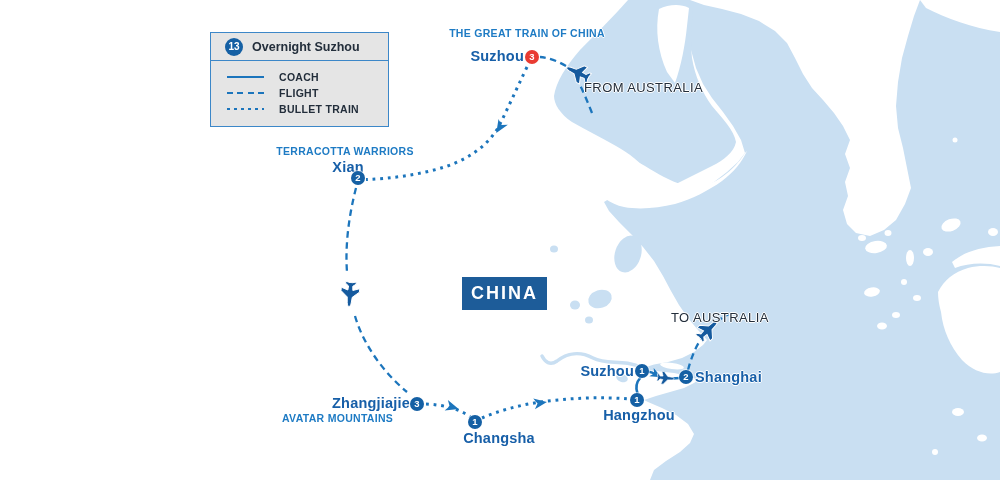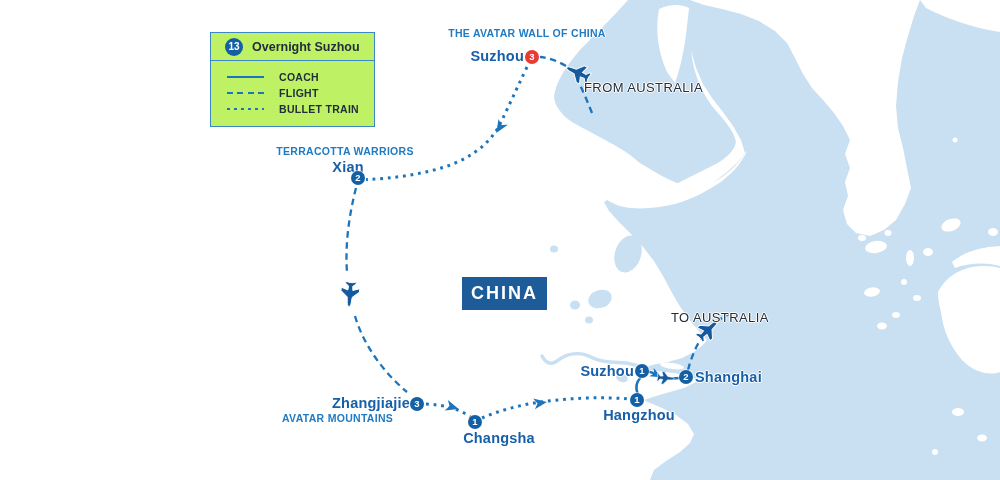--- a/index.html
+++ b/index.html
@@ -21,22 +21,22 @@
   .badge{position:absolute;width:14px;height:14px;border-radius:50%;
          color:#fff;font-size:9.5px;font-weight:bold;line-height:14px;text-align:center;
          box-shadow:0 0 0 1px rgba(255,255,255,.55);}
   .badge.blue{background:#1560A4;}
   .badge.red{background:#E93B32;}
   
   .china-box{position:absolute;left:462px;top:257px;width:85px;height:33px;
              background:#1D5C99;color:#fff;font-weight:bold;font-size:18px;
              letter-spacing:2px;display:flex;align-items:center;justify-content:center;margin-top:20px;}
   
-  .legend{position:absolute;left:210px;top:32px;width:165px;height:95px;
-          background:#bef264;border:1.5px solid #3C87C8;box-sizing:border-box;}
+  .legend{position:absolute;left:210px;top:32px;width:179px;height:95px;
+          background:#e5e5e5;border:1.5px solid #3C87C8;box-sizing:border-box;}
   .legend-head{display:flex;align-items:center;height:27px;
                border-bottom:1.5px solid #3C87C8;padding-left:14px;}
   .legend-badge{width:18px;height:18px;border-radius:50%;background:#1560A4;color:#fff;
                 font-size:10px;font-weight:bold;line-height:18px;text-align:center;flex:0 0 18px;}
   .legend-title{margin-left:9px;color:#232E3B;font-size:12.5px;font-weight:bold;}
   .legend-items{padding:8px 0 0 16px;}
   .legend-item{display:flex;align-items:center;height:16px;}
   .legend-line{width:37px;height:2.6px;flex:0 0 37px;}
   .legend-line.solid{background:#1C75BC;}
   .legend-line.dashed{background:repeating-linear-gradient(90deg,#1C75BC 0 6px,transparent 6px 10.5px);}
@@ -155,21 +155,21 @@
       </div>
       <div class="legend-item">
         <div class="legend-line dotted"></div>
         <div class="legend-label">BULLET TRAIN</div>
       </div>
     </div>
   </div>
 
   <div class="china-box">CHINA</div>
 
-  <div class="lbl attr" style="left:437px;top:27px;width:180px;text-align:center;">THE AVATAR WALL OF CHINA</div>
+  <div class="lbl attr" style="left:437px;top:27px;width:180px;text-align:center;">THE GREAT TRAIN OF CHINA</div>
   <div class="lbl city" style="left:434px;top:48px;width:90px;text-align:right;">Suzhou</div>
   <div class="badge red" style="left:525px;top:50px;">3</div>
   <div class="lbl note" style="left:584px;top:80px;">FROM AUSTRALIA</div>
 
   <div class="lbl attr" style="left:265px;top:145px;width:160px;text-align:center;">TERRACOTTA WARRIORS</div>
   <div class="lbl city" style="left:288px;top:159px;width:120px;text-align:center;">Xian</div>
   <div class="badge blue" style="left:351px;top:171px;">2</div>
 
   <div class="lbl city" style="left:300px;top:395px;width:110px;text-align:right;">Zhangjiajie</div>
   <div class="badge blue" style="left:410px;top:397px;">3</div>

